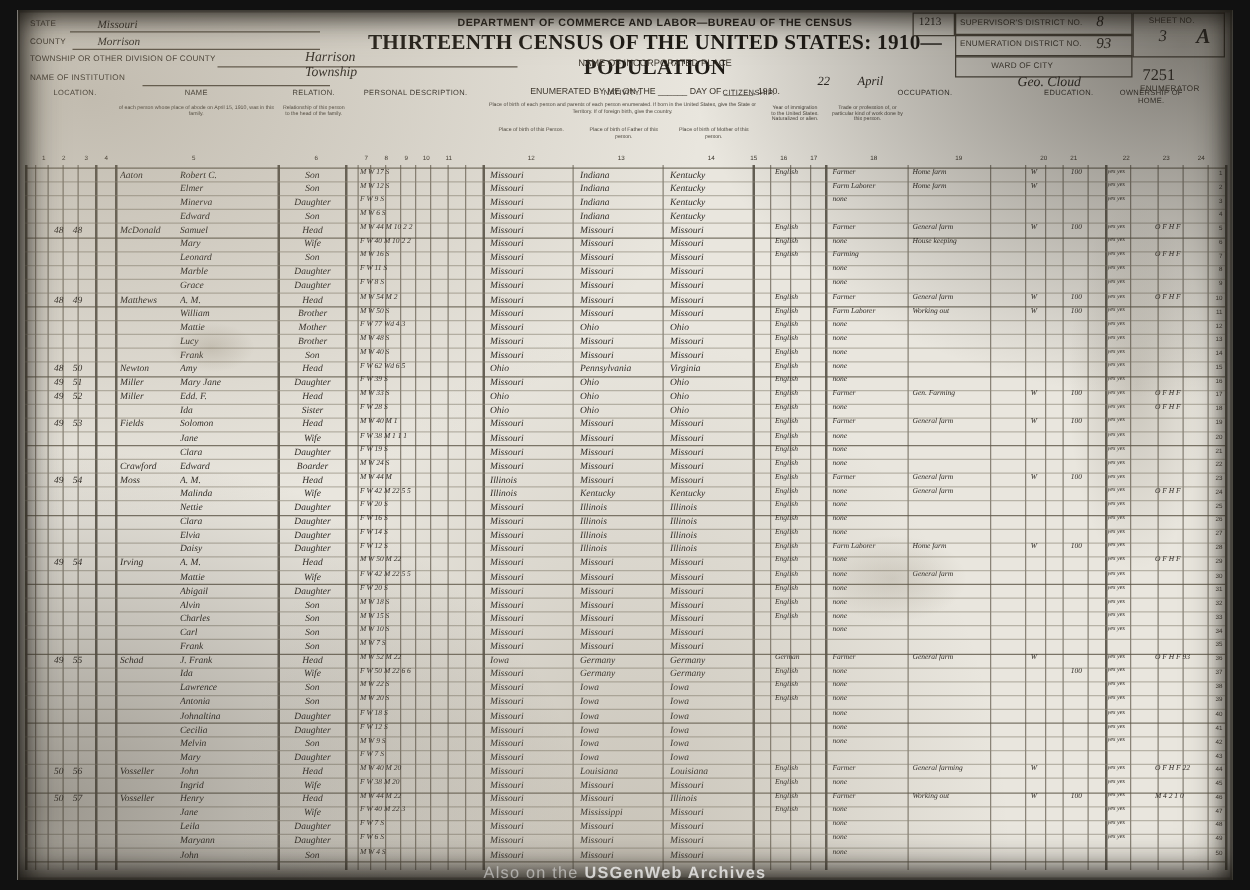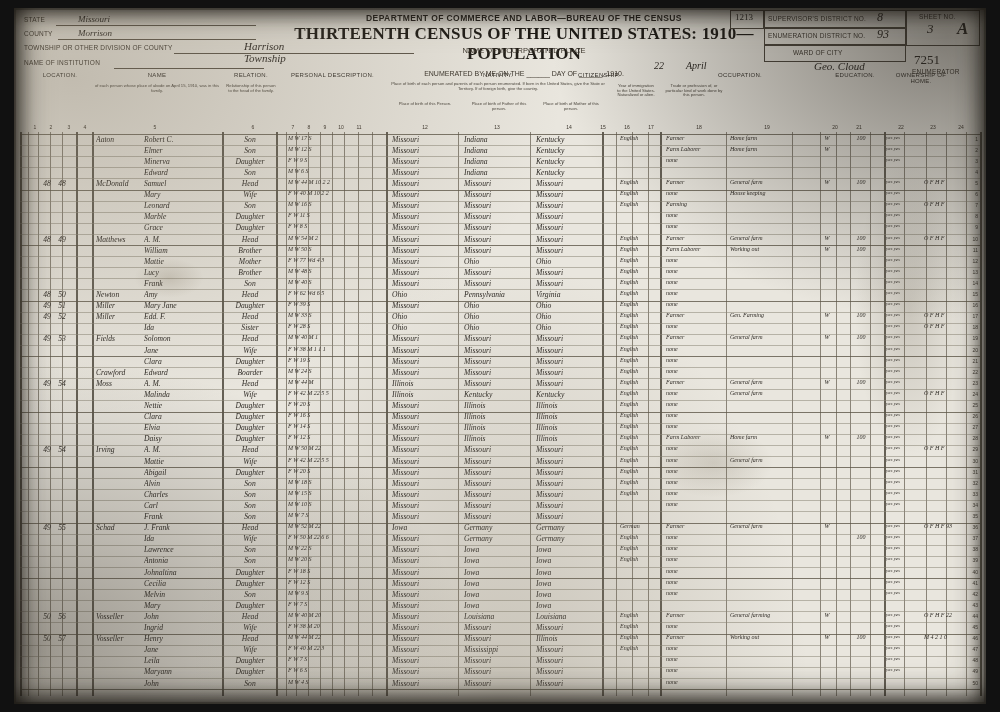--- a/index.html
+++ b/index.html
@@ -856,13 +856,17 @@
         <div class="cell" style="left: 516px; top: 546.5px; width: 64px; font-size: 7.6px; overflow: hidden;">Missouri</div>
         <div class="cell" style="left: 646px; top: 546.5px; width: 58px; font-size: 6px; overflow: hidden;">none</div>
         <div class="rnum" style="top: 547.5px;">50</div>
       </div>
 
     <div class="stain" style="left:120px;top:250px;width:70px;height:40px;background:radial-gradient(ellipse,rgba(120,108,86,.22),transparent 70%);"></div>
     <div class="stain" style="left:640px;top:420px;width:120px;height:70px;background:radial-gradient(ellipse,rgba(110,100,80,.20),transparent 70%);"></div>
     <div class="stain" style="left:840px;top:150px;width:110px;height:300px;background:radial-gradient(ellipse,rgba(90,82,66,.22),transparent 70%);"></div>
   </div>
 
+  <div class="wm">
+    <span>Also on the</span>
+    <b>USGenWeb Archives</b>
+  </div>
 </div>
 
 </body></html>

